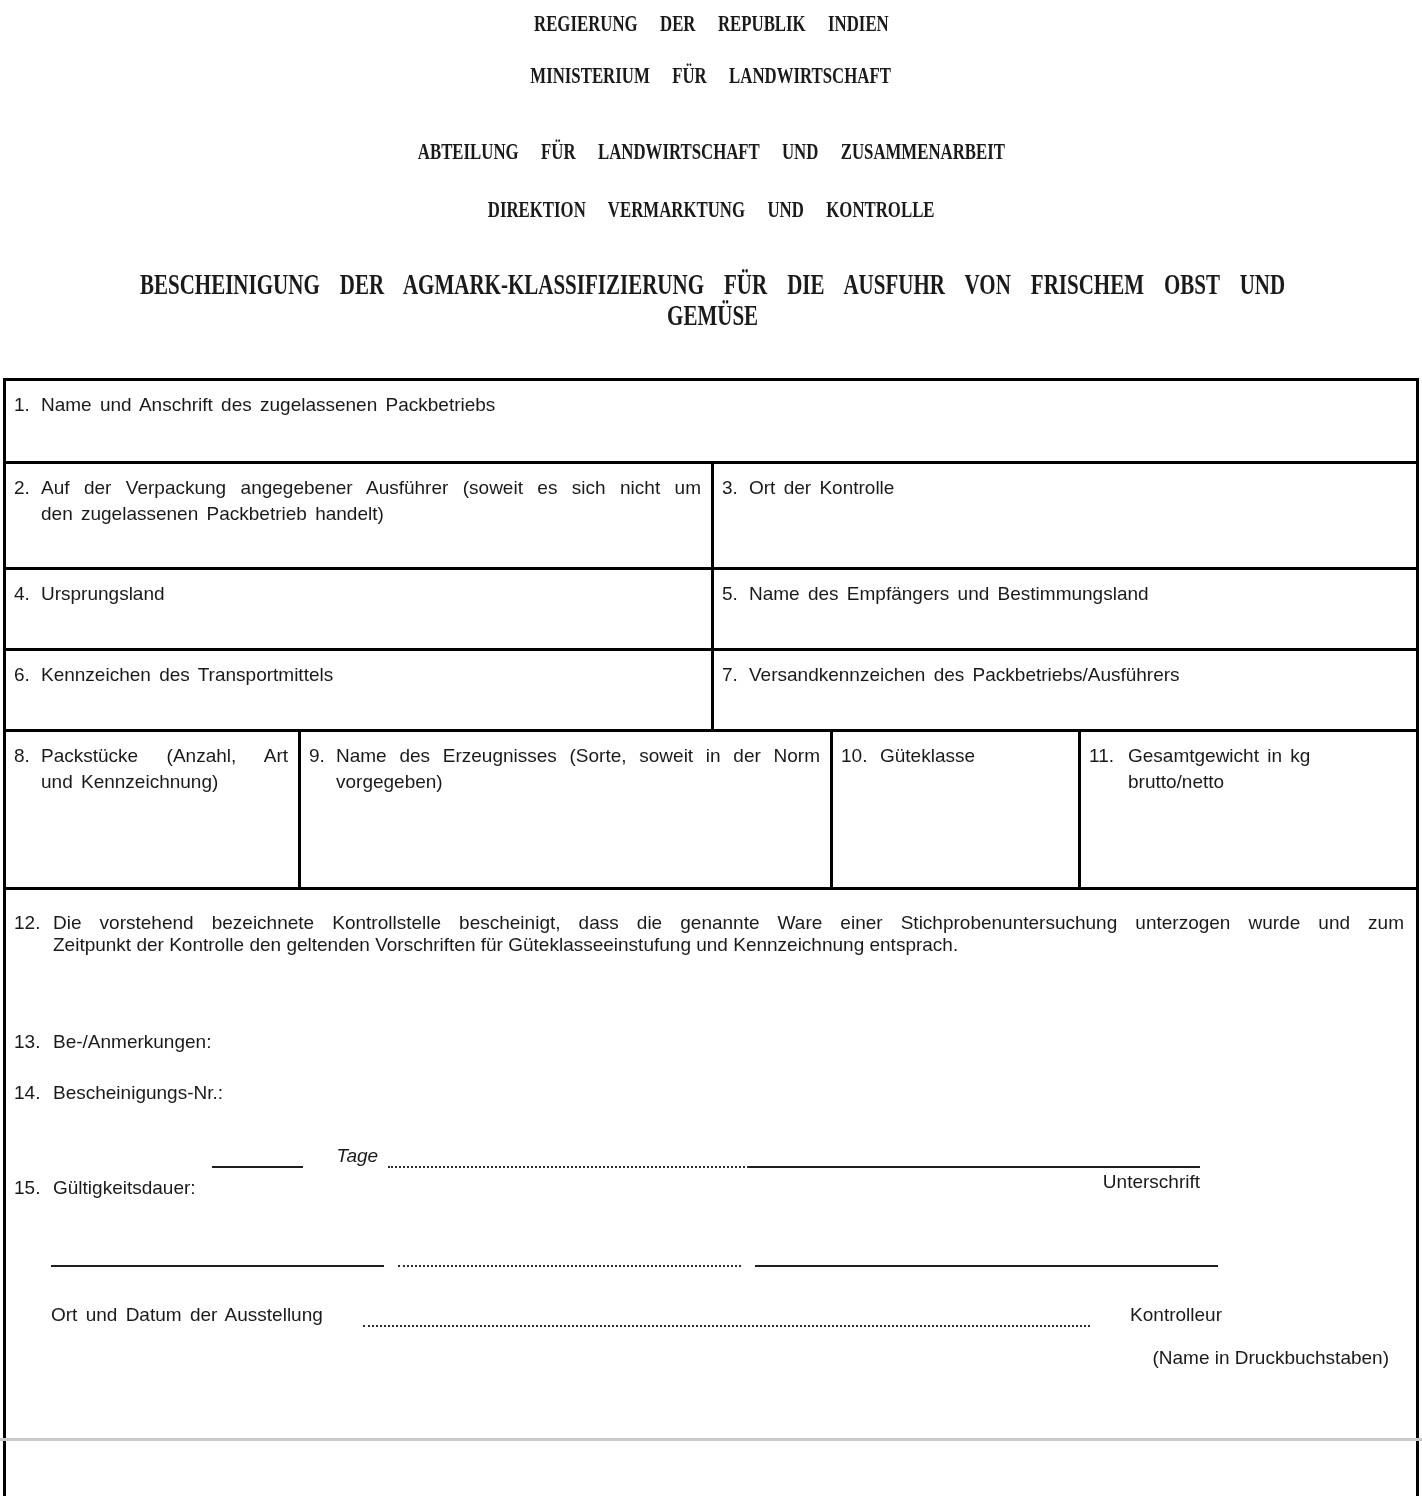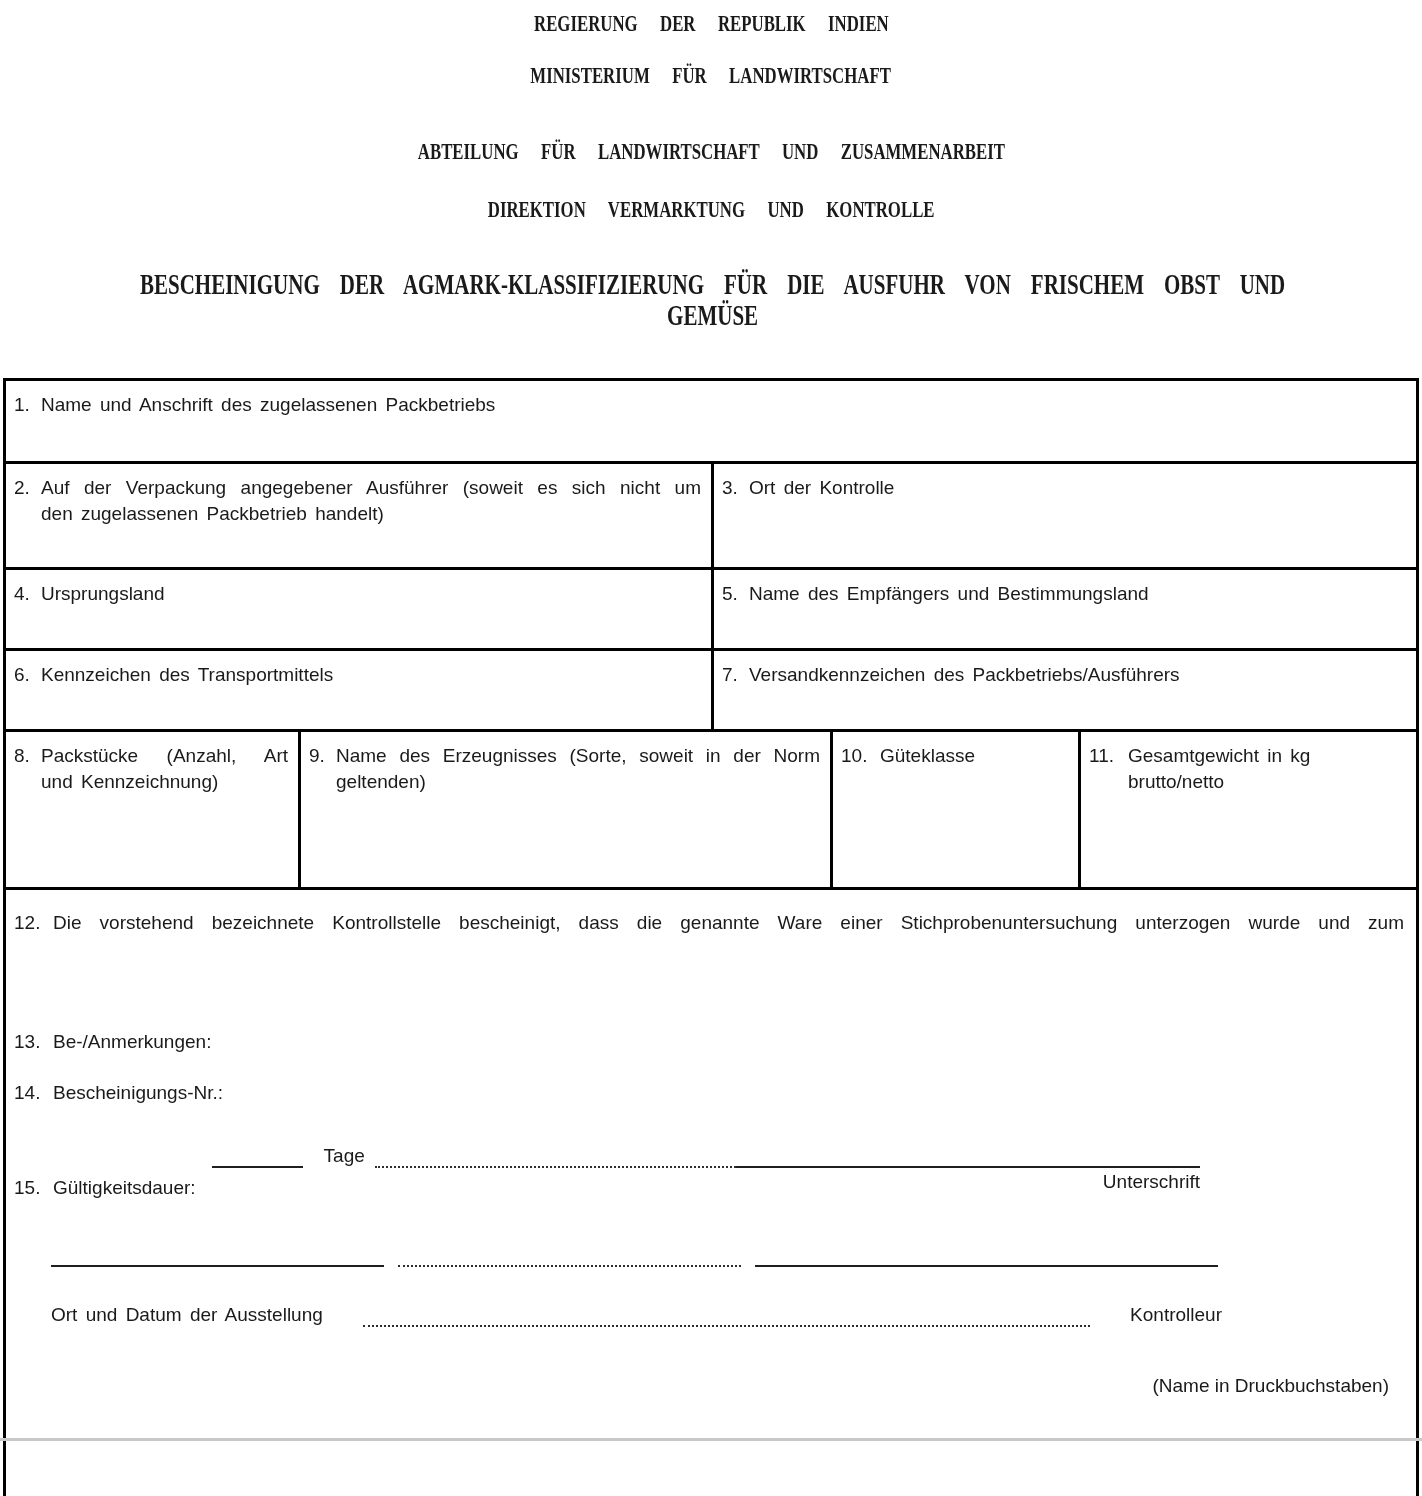--- a/index.html
+++ b/index.html
@@ -130,21 +130,21 @@
         <div class="item">
           <span class="num">8.</span>
           <div class="jl">Packstücke (Anzahl, Art</div>
           <div>und Kennzeichnung)</div>
         </div>
       </div>
       <div class="cell c9 bl">
         <div class="item">
           <span class="num">9.</span>
           <div class="jl">Name des Erzeugnisses (Sorte, soweit in der Norm</div>
-          <div>geltenden)</div>
+          <div>vorgegeben)</div>
         </div>
       </div>
       <div class="cell c10 bl">
         <div class="item wide">
           <span class="num">10.</span>
           <span>Güteklasse</span>
         </div>
       </div>
       <div class="cell c11 bl">
         <div class="item wide">
@@ -154,57 +154,58 @@
         </div>
       </div>
     </div>
 
     <div class="frow bt" style="height:670px">
       <div class="r6cell">
 
         <div class="abs item wide" style="top:22px;left:8px;right:12px;">
           <span class="num">12.</span>
           <div class="jl" style="word-spacing:3px">Die vorstehend bezeichnete Kontrollstelle bescheinigt, dass die genannte Ware einer Stichprobenuntersuchung unterzogen wurde und zum</div>
+          <div>Zeitpunkt der Kontrolle den geltenden Vorschriften für Güteklasseeinstufung und Kennzeichnung entsprach.</div>
         </div>
 
         <div class="abs item wide" style="top:107px;left:8px;margin-top:34px;">
           <span class="num">13.</span>
           <span>Be-/Anmerkungen:</span>
         </div>
 
         <div class="abs item wide" style="top:192px;left:8px;">
           <span class="num">14.</span>
           <span>Bescheinigungs-Nr.:</span>
         </div>
 
         <div class="lrow" style="top:254px;left:8px;right:216px;">
           <div class="item wide nowrap" style="flex:none;margin-top:32px;">
             <span class="num">15.</span>
             <span>Gültigkeitsdauer:</span>
           </div>
           <span class="fl" style="width:91px;margin-left:16px;"></span>
-          <span class="nowrap" style="margin-left:21px;">Tage</span>
+          <span class="nowrap" style="margin-left:34px;font-style:italic;">Tage</span>
           <span class="dl" style="width:361px;margin-left:10px;"></span>
           <span class="fl sigline">
             <span class="under-label">Unterschrift</span>
           </span>
         </div>
 
         <div class="lrow" style="top:353px;left:45px;right:198px;">
           <span class="fl" style="width:333px;"></span>
           <span class="dl" style="width:343px;margin-left:14px;"></span>
           <span class="fl" style="flex:1;margin-left:14px;"></span>
         </div>
 
         <div class="lrow" style="top:413px;left:45px;right:194px;gap:28px;">
           <span class="nowrap">Ort und Datum der Ausstellung</span>
           <span class="dl" style="flex:1;margin:0 12px;"></span>
           <span class="nowrap">Kontrolleur</span>
         </div>
 
-        <div class="abs nowrap" style="top:485px;right:27px;">(Name in Druckbuchstaben)</div>
+        <div class="abs nowrap" style="top:457px;right:27px;">(Name in Druckbuchstaben)</div>
 
       </div>
     </div>
   </div>
 
   <div class="sep"></div>
 </div>
 
 </body></html>

